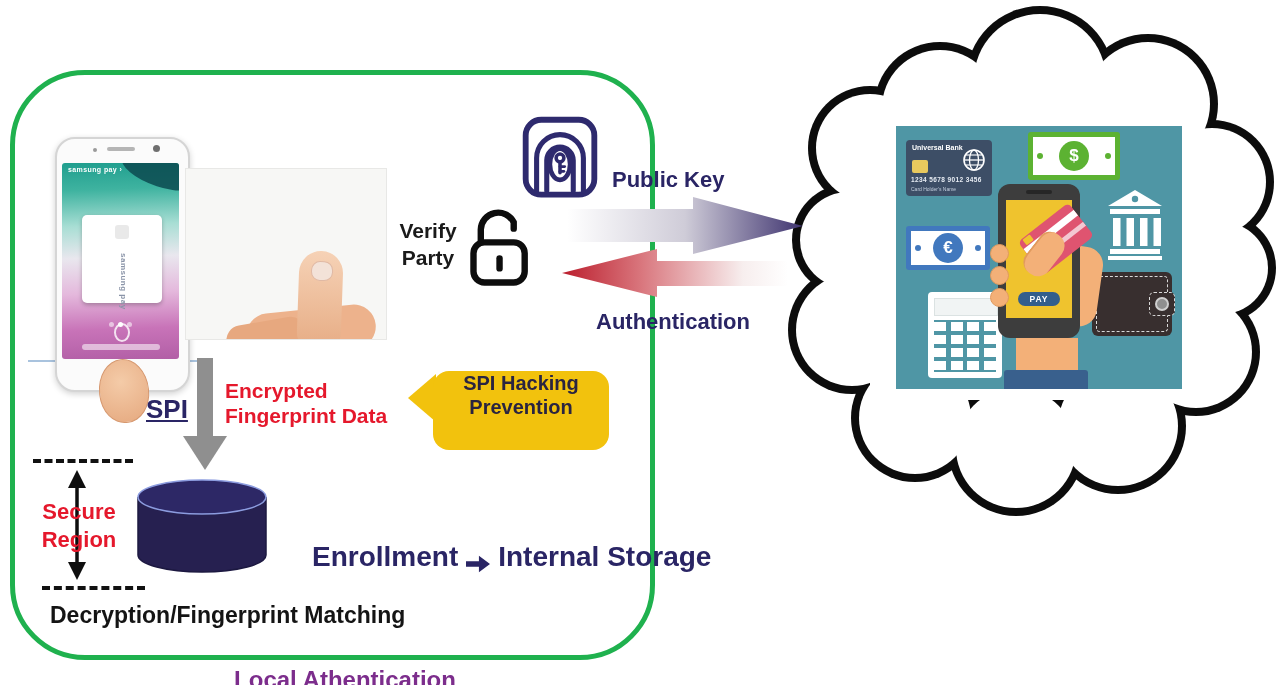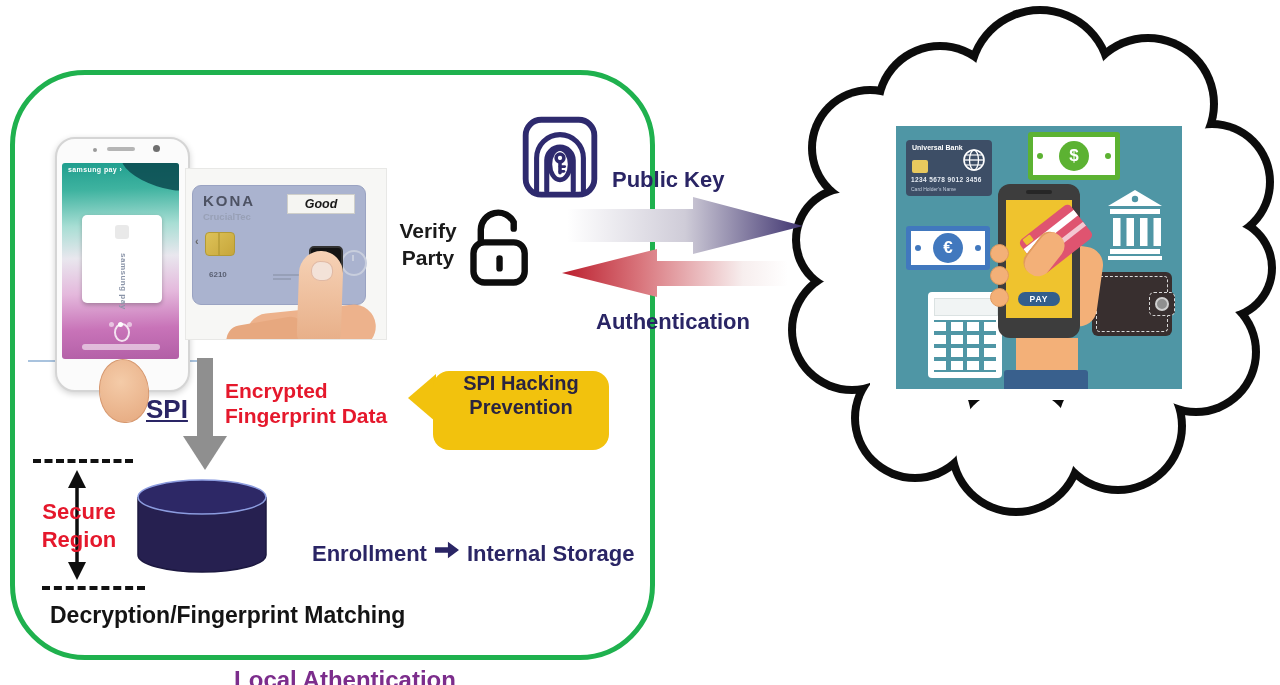--- a/index.html
+++ b/index.html
@@ -67,21 +67,21 @@
   .public-key{left:612px;top:167px;font-size:22px;}
   .auth{left:596px;top:309px;font-size:22px;}
   .spi{left:146px;top:394px;font-size:26px;text-decoration:underline;}
   .encrypted{left:225px;top:378px;width:185px;text-align:left;font-size:21px;line-height:1.2;}
   .bubble{left:433px;top:371px;width:176px;height:79px;background:#f2c20d;border-radius:16px;
           display:flex;justify-content:center;text-align:center;}
   .bubble span{font-size:20px;color:#2a2440;line-height:1.2;}
   .dash1{left:33px;top:459px;width:100px;border-top:4px dashed #111;}
   .dash2{left:42px;top:586px;width:103px;border-top:4px dashed #111;}
   .secure{left:36px;top:498px;width:86px;text-align:center;font-size:22px;line-height:1.25;}
-  .enroll{left:312px;top:541px;display:flex;align-items:flex-start;gap:8px;font-size:22px;}
+  .enroll{left:312px;top:541px;display:flex;align-items:flex-end;gap:8px;font-size:28px;}
   .decrypt{left:50px;top:602px;font-size:23px;color:#141414;}
   
   .teal{left:896px;top:126px;width:286px;height:263px;background:#4f96a5;overflow:hidden;}
   .relying{left:955px;top:395px;width:215px;text-align:center;font-size:24px;color:#3a6abf;}
   .bankcard{left:10px;top:14px;width:86px;height:56px;background:#3d4e66;border-radius:4px;}
   .bankcard .bname{left:6px;top:4px;font-size:7px;color:#fff;}
   .bankcard .chip{left:6px;top:20px;width:16px;height:13px;background:#e8c95e;border-radius:2px;}
   .bankcard .num{left:5px;top:36px;font-size:6.5px;color:#e8edf4;letter-spacing:.4px;}
   .bankcard .holder{left:5px;top:46px;font-size:5px;color:#c3cedd;font-weight:normal;}
   .bill{border-radius:3px;}
@@ -261,38 +261,20 @@
         <span></span><span class="on"></span><span></span>
       </div>
       <div class="abs fp-glyph"></div>
       <div class="abs kr-bar"></div>
     </div>
     <div class="abs home-btn"></div>
     <div class="abs phone-thumb"></div>
   </div>
 
   <div class="abs kona">
-    <div class="abs kona-card">
-      <div class="abs kona-brand">KONA</div>
-      <div class="abs kona-maker">CrucialTec</div>
-      <div class="abs kona-display">
-        <span>Good</span>
-      </div>
-      <div class="abs kona-chip">
-          <i></i>
-        </div>
-      <div class="abs kona-arrow">‹</div>
-      <div class="abs kona-num">6210</div>
-      <div class="abs micro1"></div>
-      <div class="abs micro2"></div>
-      <div class="abs kona-sensor"></div>
-      <div class="abs kona-power">
-          <i></i>
-        </div>
-    </div>
     <div class="abs knuckle1"></div>
     <div class="abs knuckle2"></div>
     <div class="abs kona-finger">
       <div class="kona-nail"></div>
     </div>
   </div>
 
   <div class="abs verify txt">Verify
 Party</div>
   <svg class="abs" style="left:468px;top:202px;width:64px;height:88px" viewBox="0 0 70 92">

